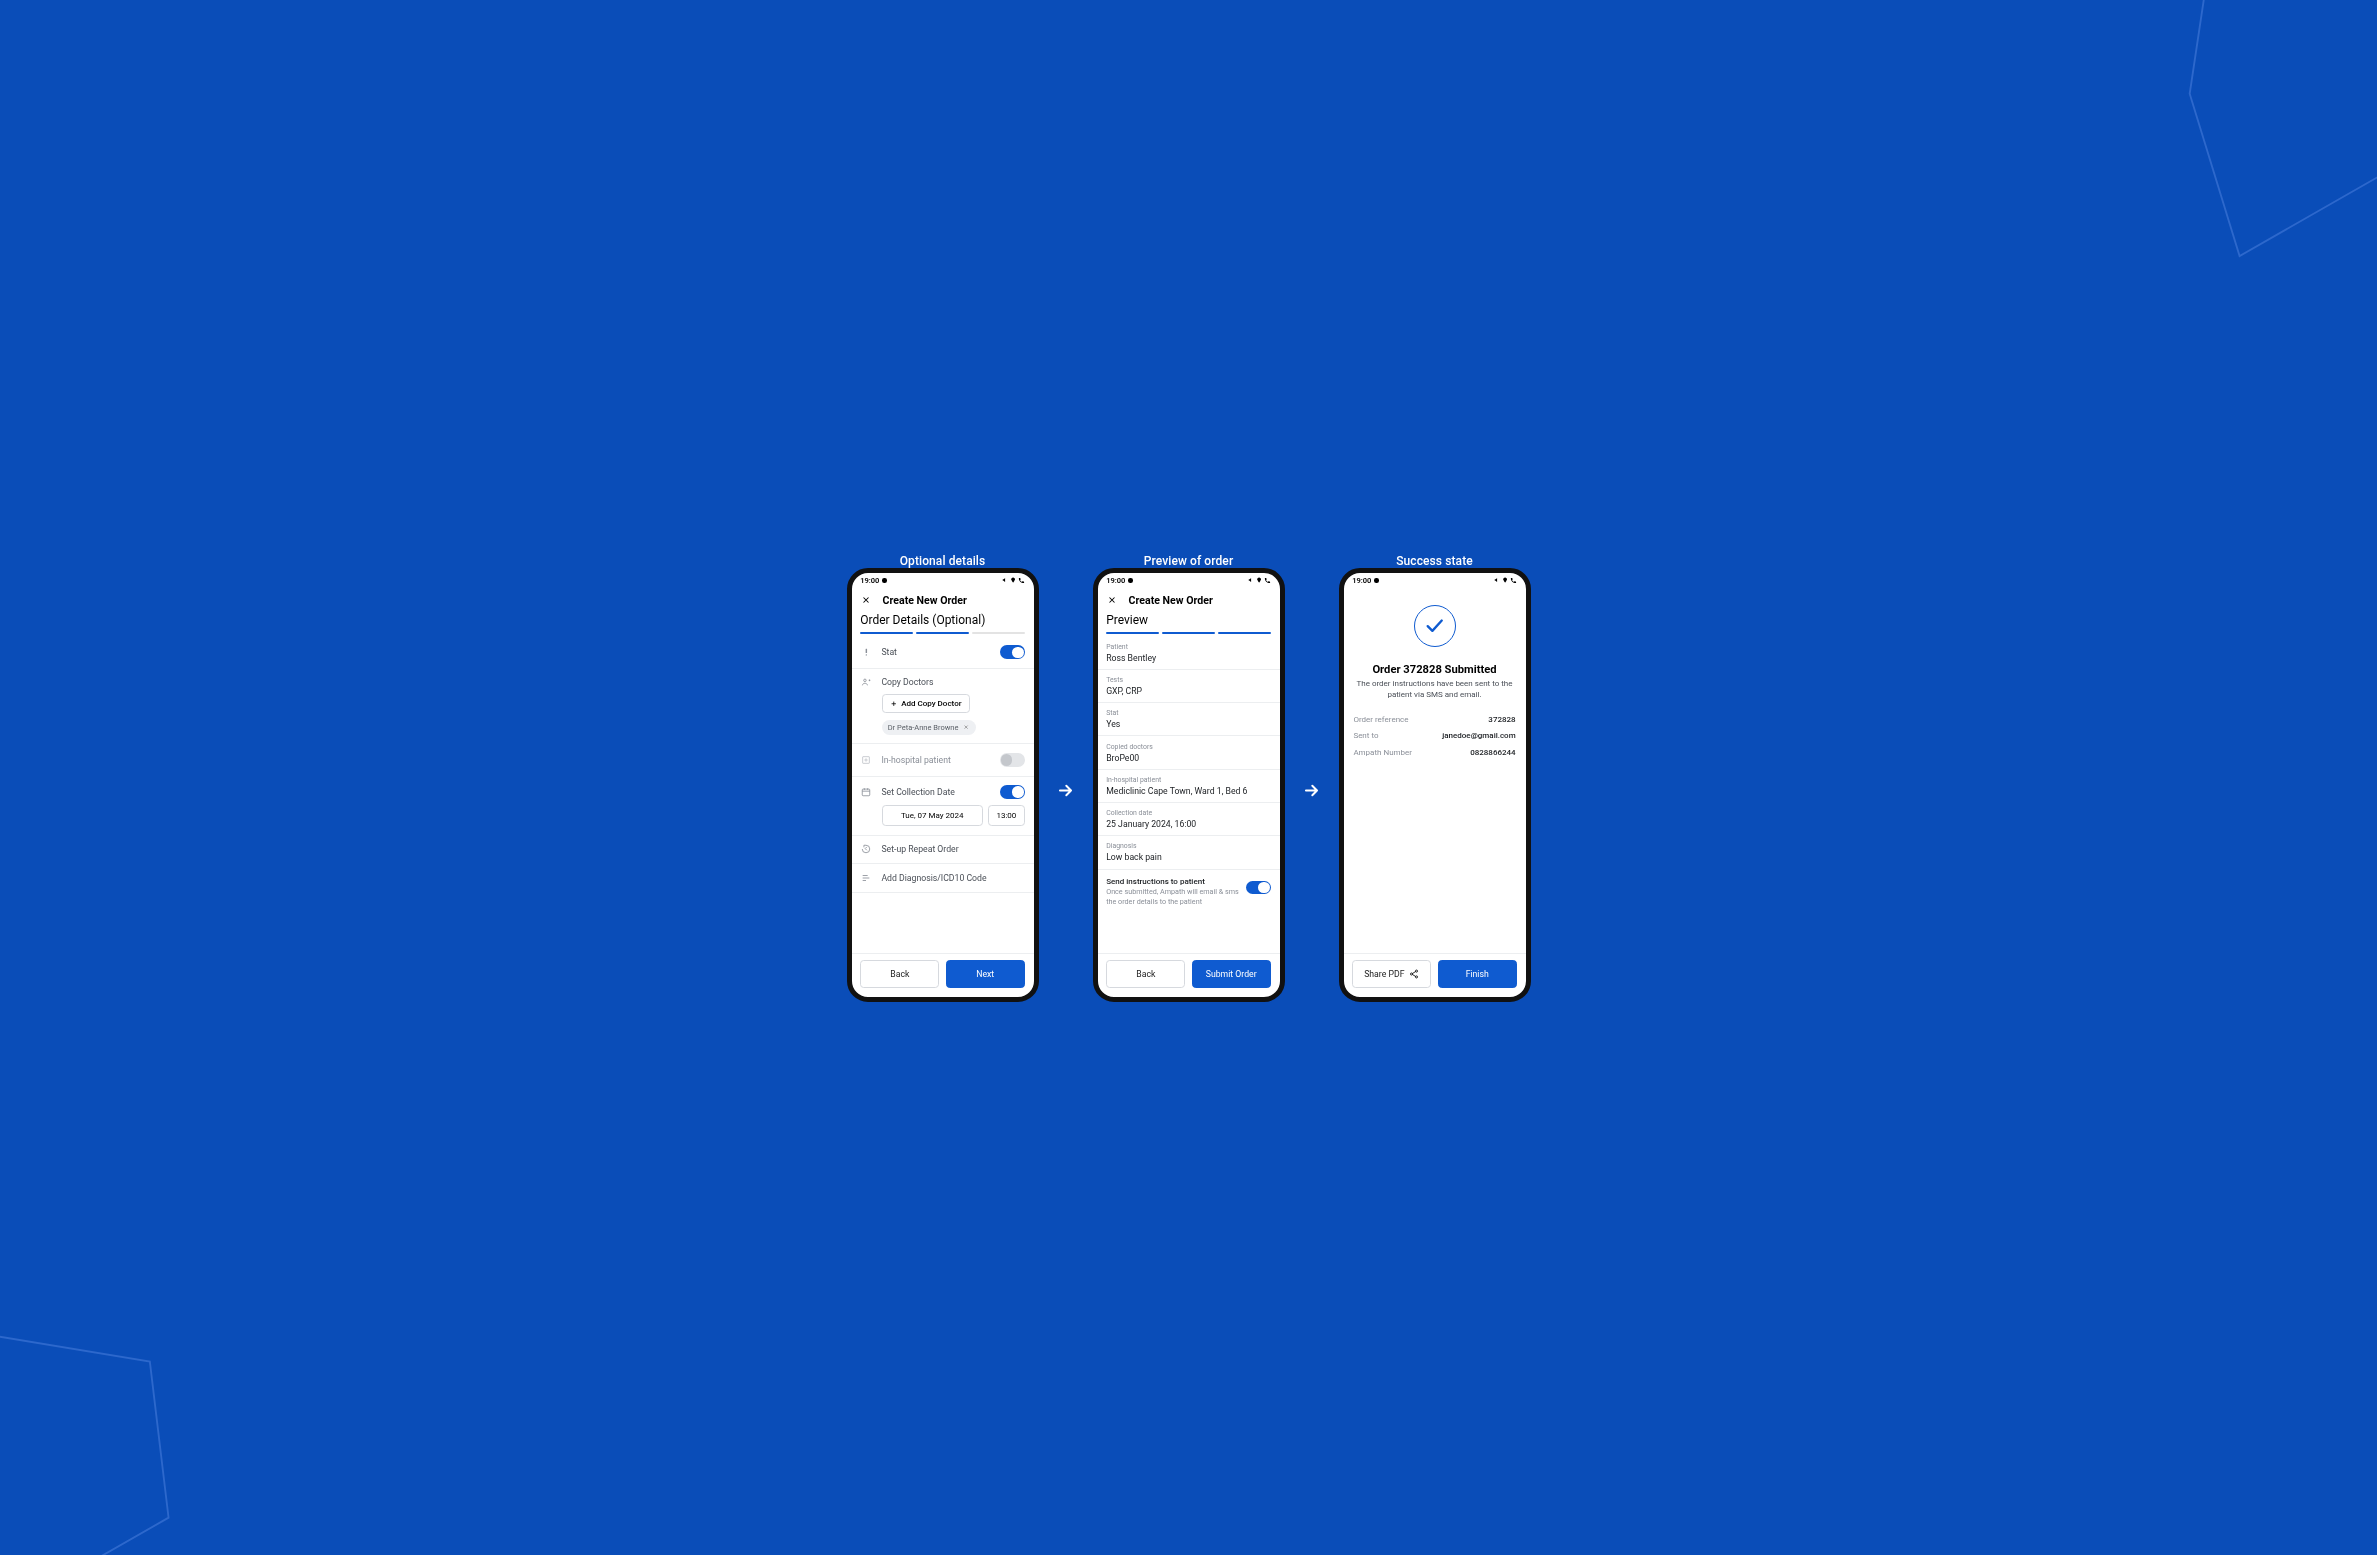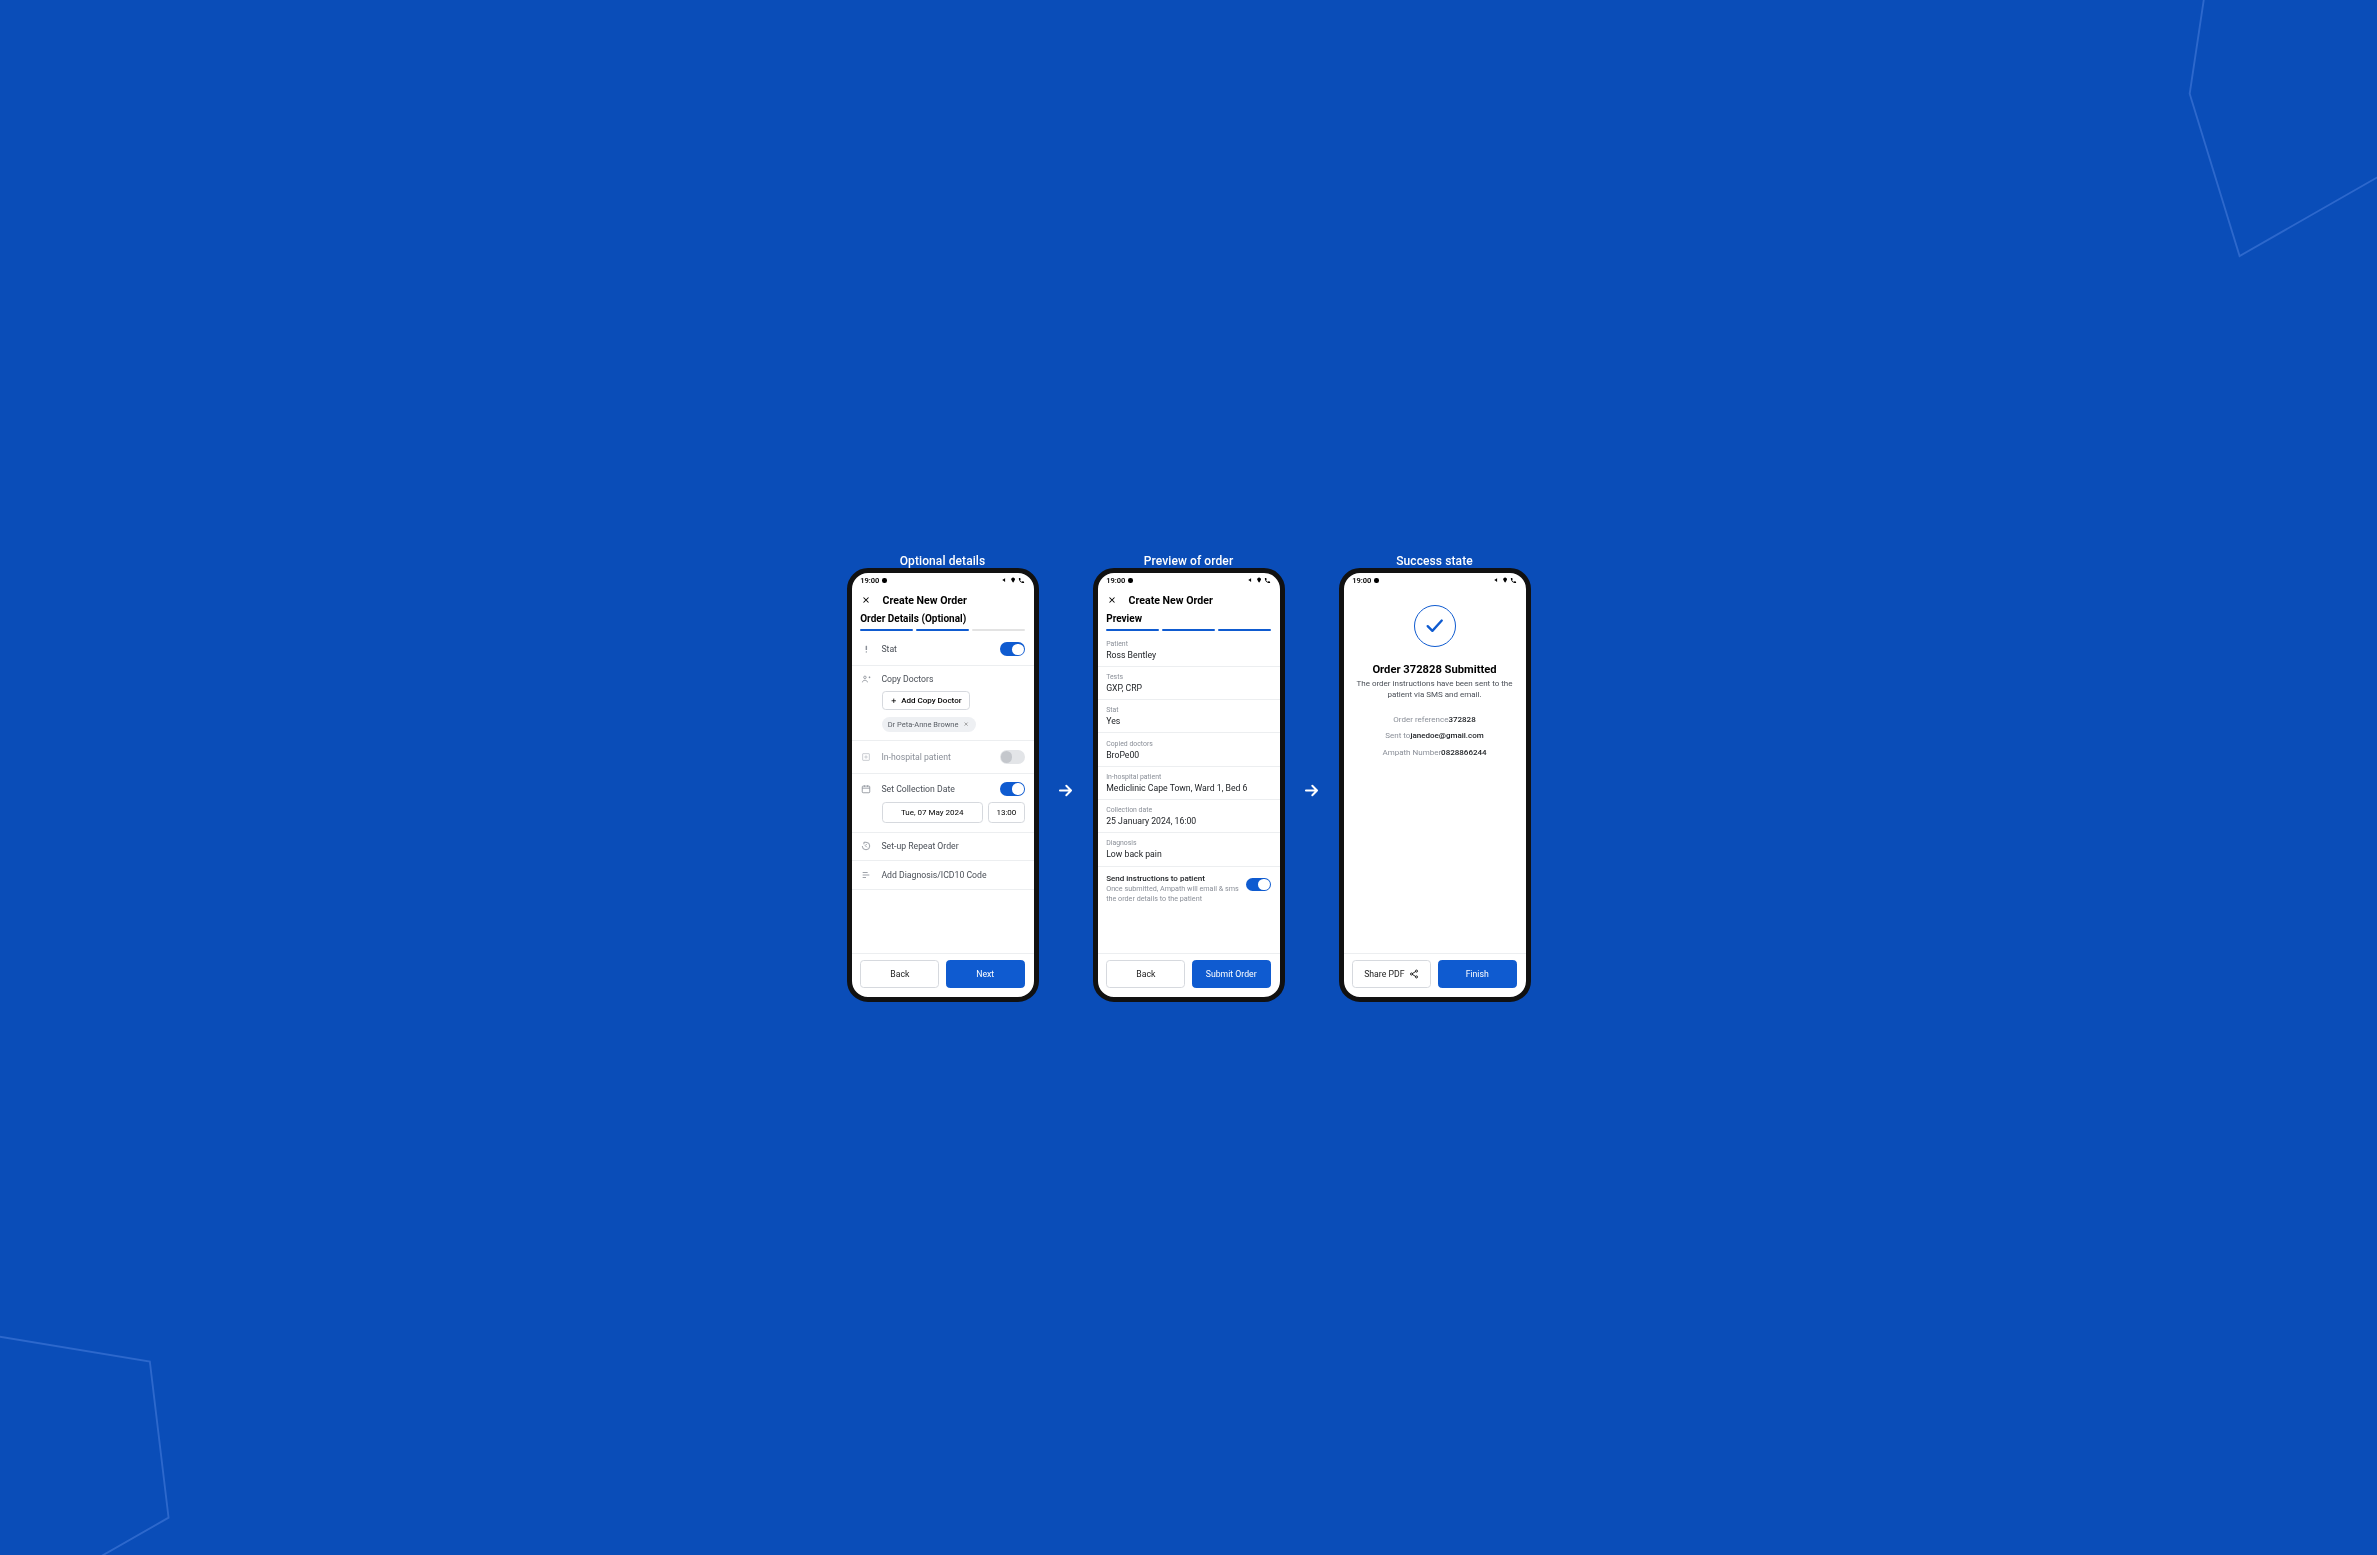--- a/index.html
+++ b/index.html
@@ -11,21 +11,21 @@
   .col-title{color:#fff;font-size:12px;font-weight:500;letter-spacing:0.1px}
   .arrow{color:#fff;display:flex;align-items:center;margin-top:25px}
   .phone{width:192px;height:434px;background:#fff;border-radius:21px;border:5px solid #111;position:relative;overflow:hidden;display:flex;flex-direction:column}
   .status-bar{height:16px;display:flex;justify-content:space-between;align-items:center;padding:0 8.7px;font-size:7.5px;font-weight:600}
   .status-bar .left{display:flex;align-items:center;gap:3.1px}
   .status-bar .dot{width:4.4px;height:4.4px;border-radius:50%;background:#000}
   .status-bar .right{display:flex;align-items:center;gap:1.9px;font-size:6.9px}
   .header{display:flex;align-items:center;gap:11.2px;padding:5px 8.7px 6.2px}
   .header .title{font-size:10.6px;font-weight:700}
   .close-icon{width:11.2px;height:11.2px;display:flex;align-items:center;justify-content:center;cursor:pointer}
-  .section-title{font-size:10px;font-weight:700;padding:0 8.7px 5px}
+  .section-title{font-size:12px;font-weight:400;padding:0 8.7px 5px}
   .progress{display:flex;gap:3.7px;padding:0 8.7px 2.5px}
   .progress .seg{flex:1;height:2.5px;border-radius:1.2px;background:#e3e3e3}
   .progress .seg.filled{background:#0f5bd0}
   .content{flex:1;overflow:hidden}
   .row{display:flex;align-items:center;gap:8.7px;padding:8.7px;border-bottom:0.6px solid #eceef0}
   .row .icon{width:12.5px;color:#8a8f98;display:flex;justify-content:center}
   .row .label{flex:1;font-size:8.7px;color:#4a4f57}
   .row.muted .label{color:#8a8f98}
   .toggle{width:25px;height:13.7px;border-radius:6.9px;position:relative;cursor:pointer}
   .toggle.on{background:#0f5bd0}
@@ -50,21 +50,21 @@
   .pv-value{font-size:8.7px;color:#1a1d21}
   .send-block{padding:7.5px 8.7px;display:flex;gap:6.2px;align-items:flex-start}
   .send-block .txt{flex:1}
   .send-block .t1{font-size:8px;font-weight:500;color:#1a1d21;margin-bottom:1.2px}
   .send-block .t2{font-size:7.2px;color:#8a8f98;line-height:1.35}
   
   .success-body{flex:1;display:flex;flex-direction:column;align-items:center;padding:16px 8.7px 0}
   .check-circle{width:42px;height:42px;border:1.9px solid #0f5bd0;border-radius:50%;display:flex;align-items:center;justify-content:center;color:#0f5bd0;margin-bottom:16px}
   .success-title{font-size:11.2px;font-weight:700;margin-bottom:2px;text-align:center}
   .success-sub{font-size:8px;color:#4a4f57;text-align:center;line-height:1.4;padding:0 3.7px;margin-bottom:11.2px}
-  .kv{width:100%;display:flex;justify-content:center;padding:3.7px 1.2px;font-size:8px}
+  .kv{width:100%;display:flex;justify-content:space-between;padding:3.7px 1.2px;font-size:8px}
   .kv .k{color:#8a8f98}
   .kv .v{color:#1a1d21;font-weight:500}
   .share{display:flex;align-items:center;gap:5px}
   .no-border{border-bottom:none}
 </style>
 </head>
 <body>
 
 <div class="bg-shapes">
   <svg width="250" height="312" viewBox="0 0 400 500" style="top:-31px;right:-50px;stroke:#2d68cc;stroke-width:3;fill:none">

